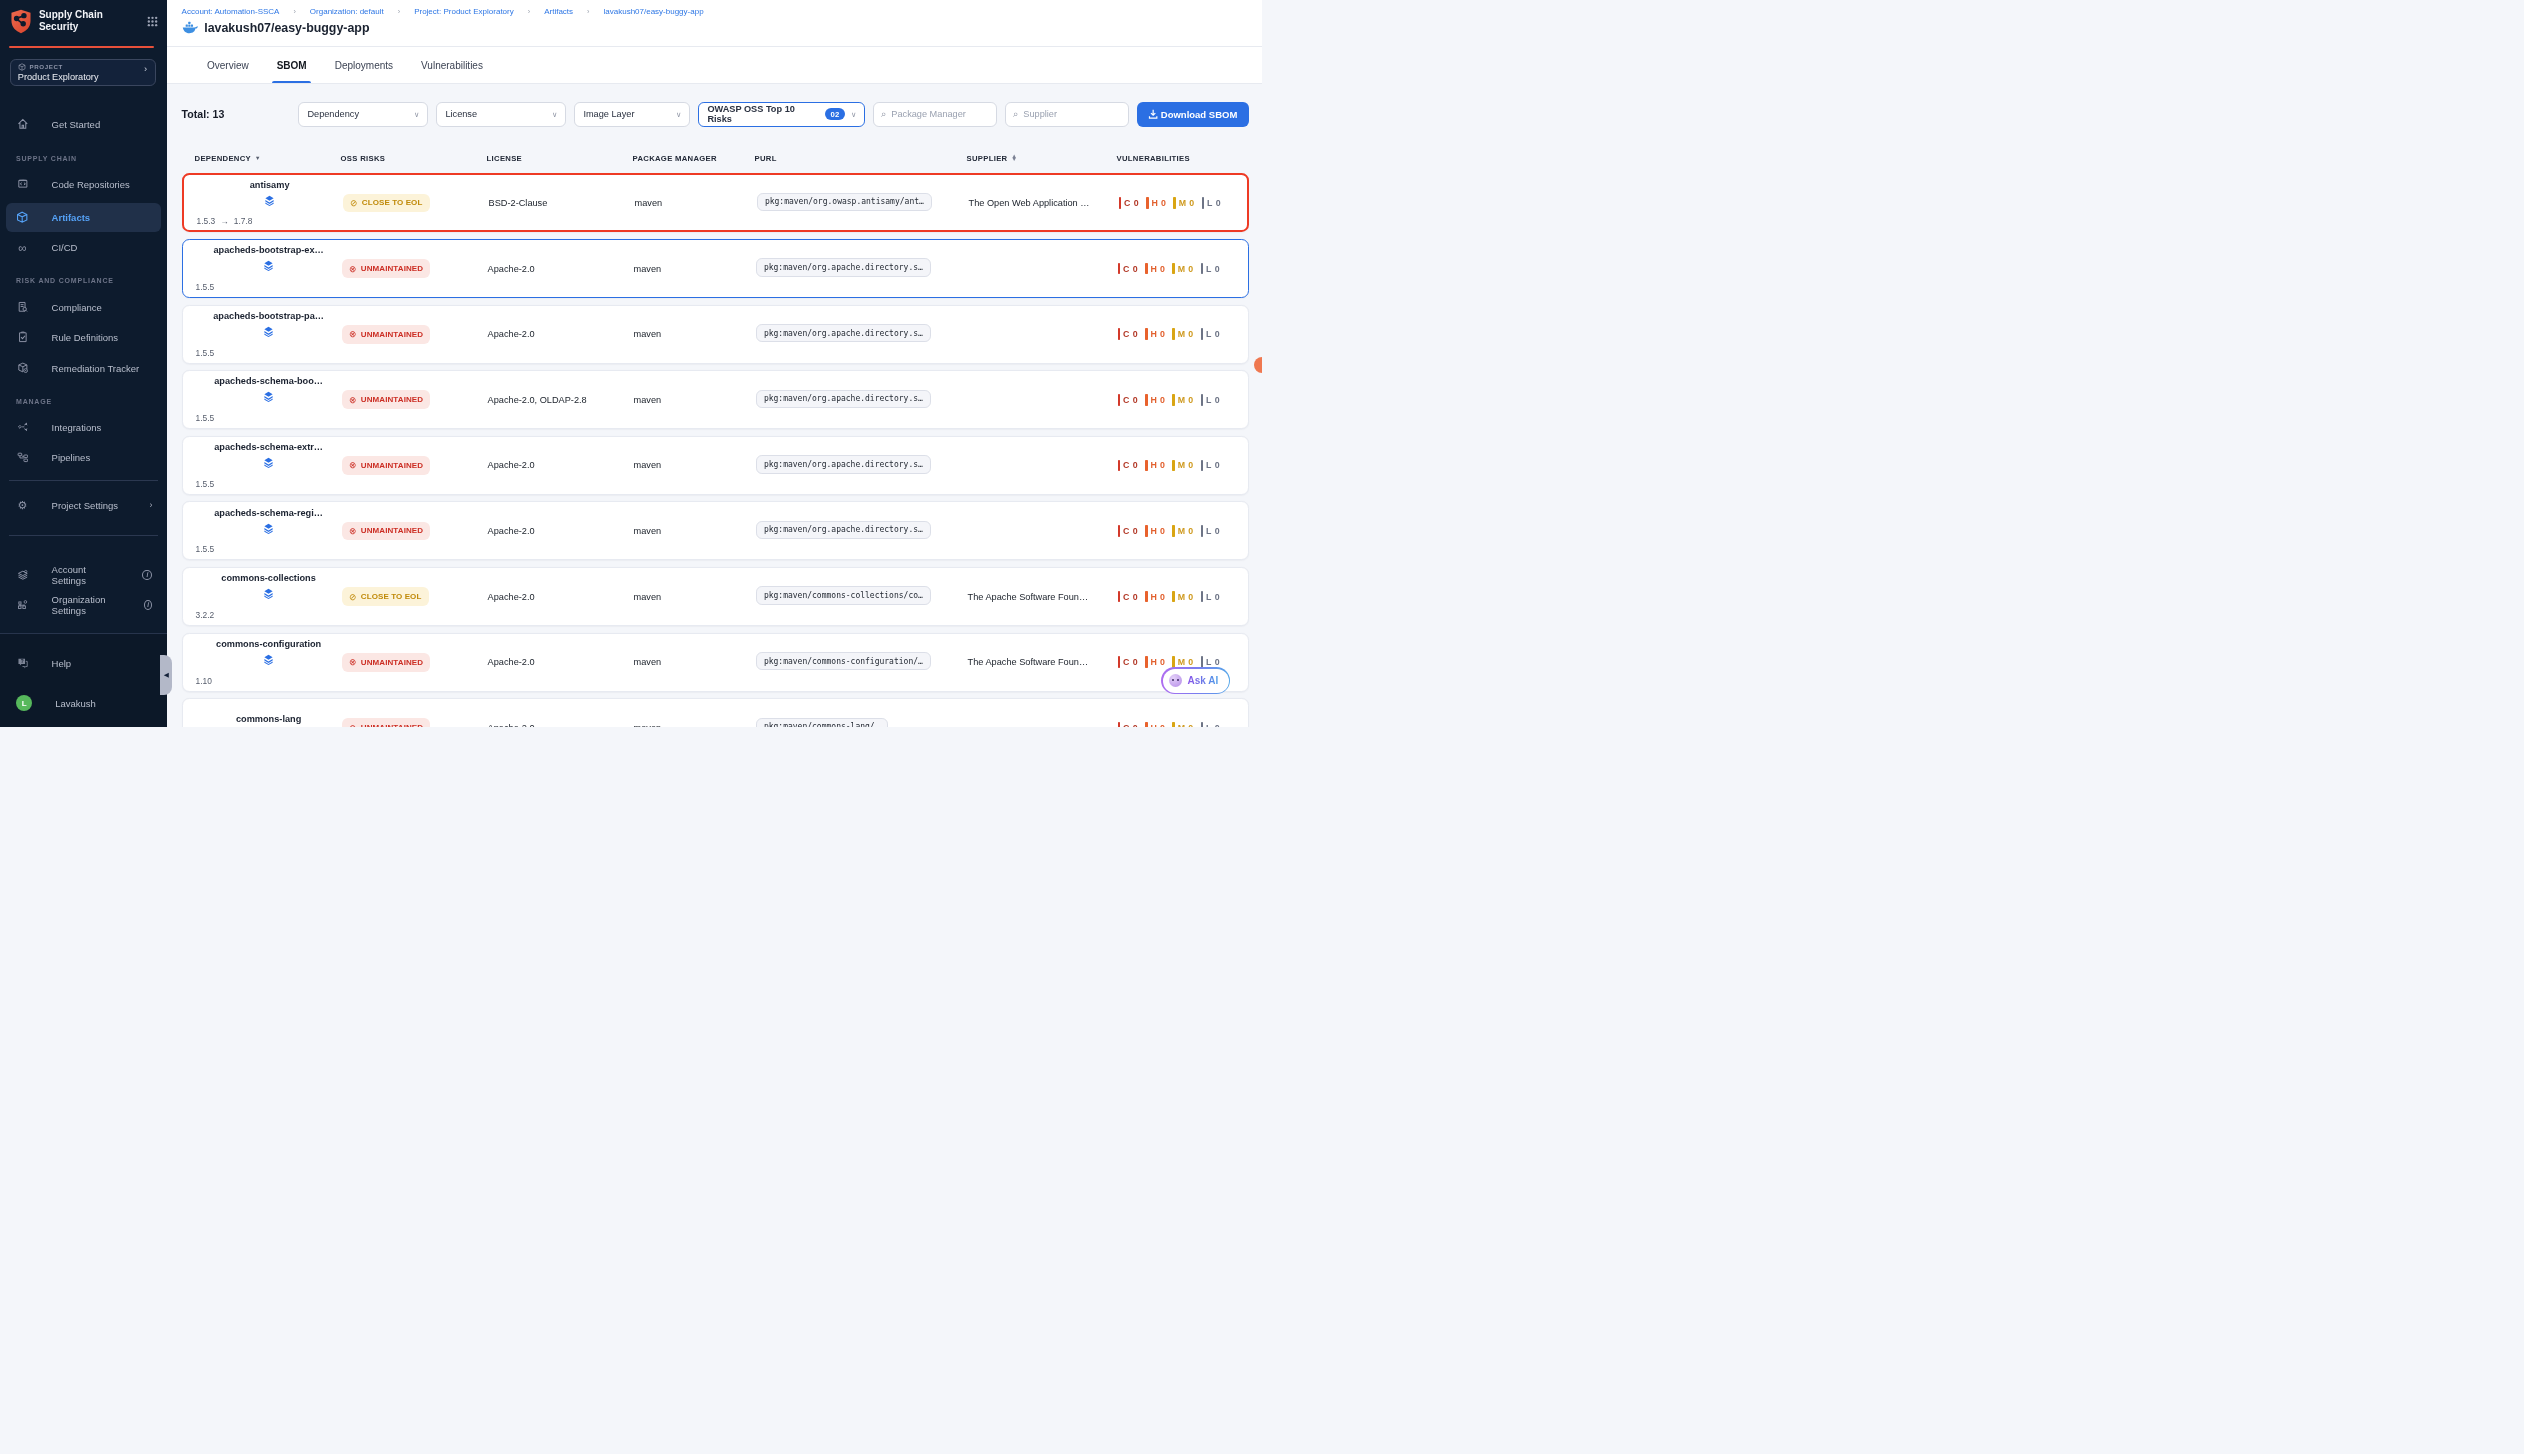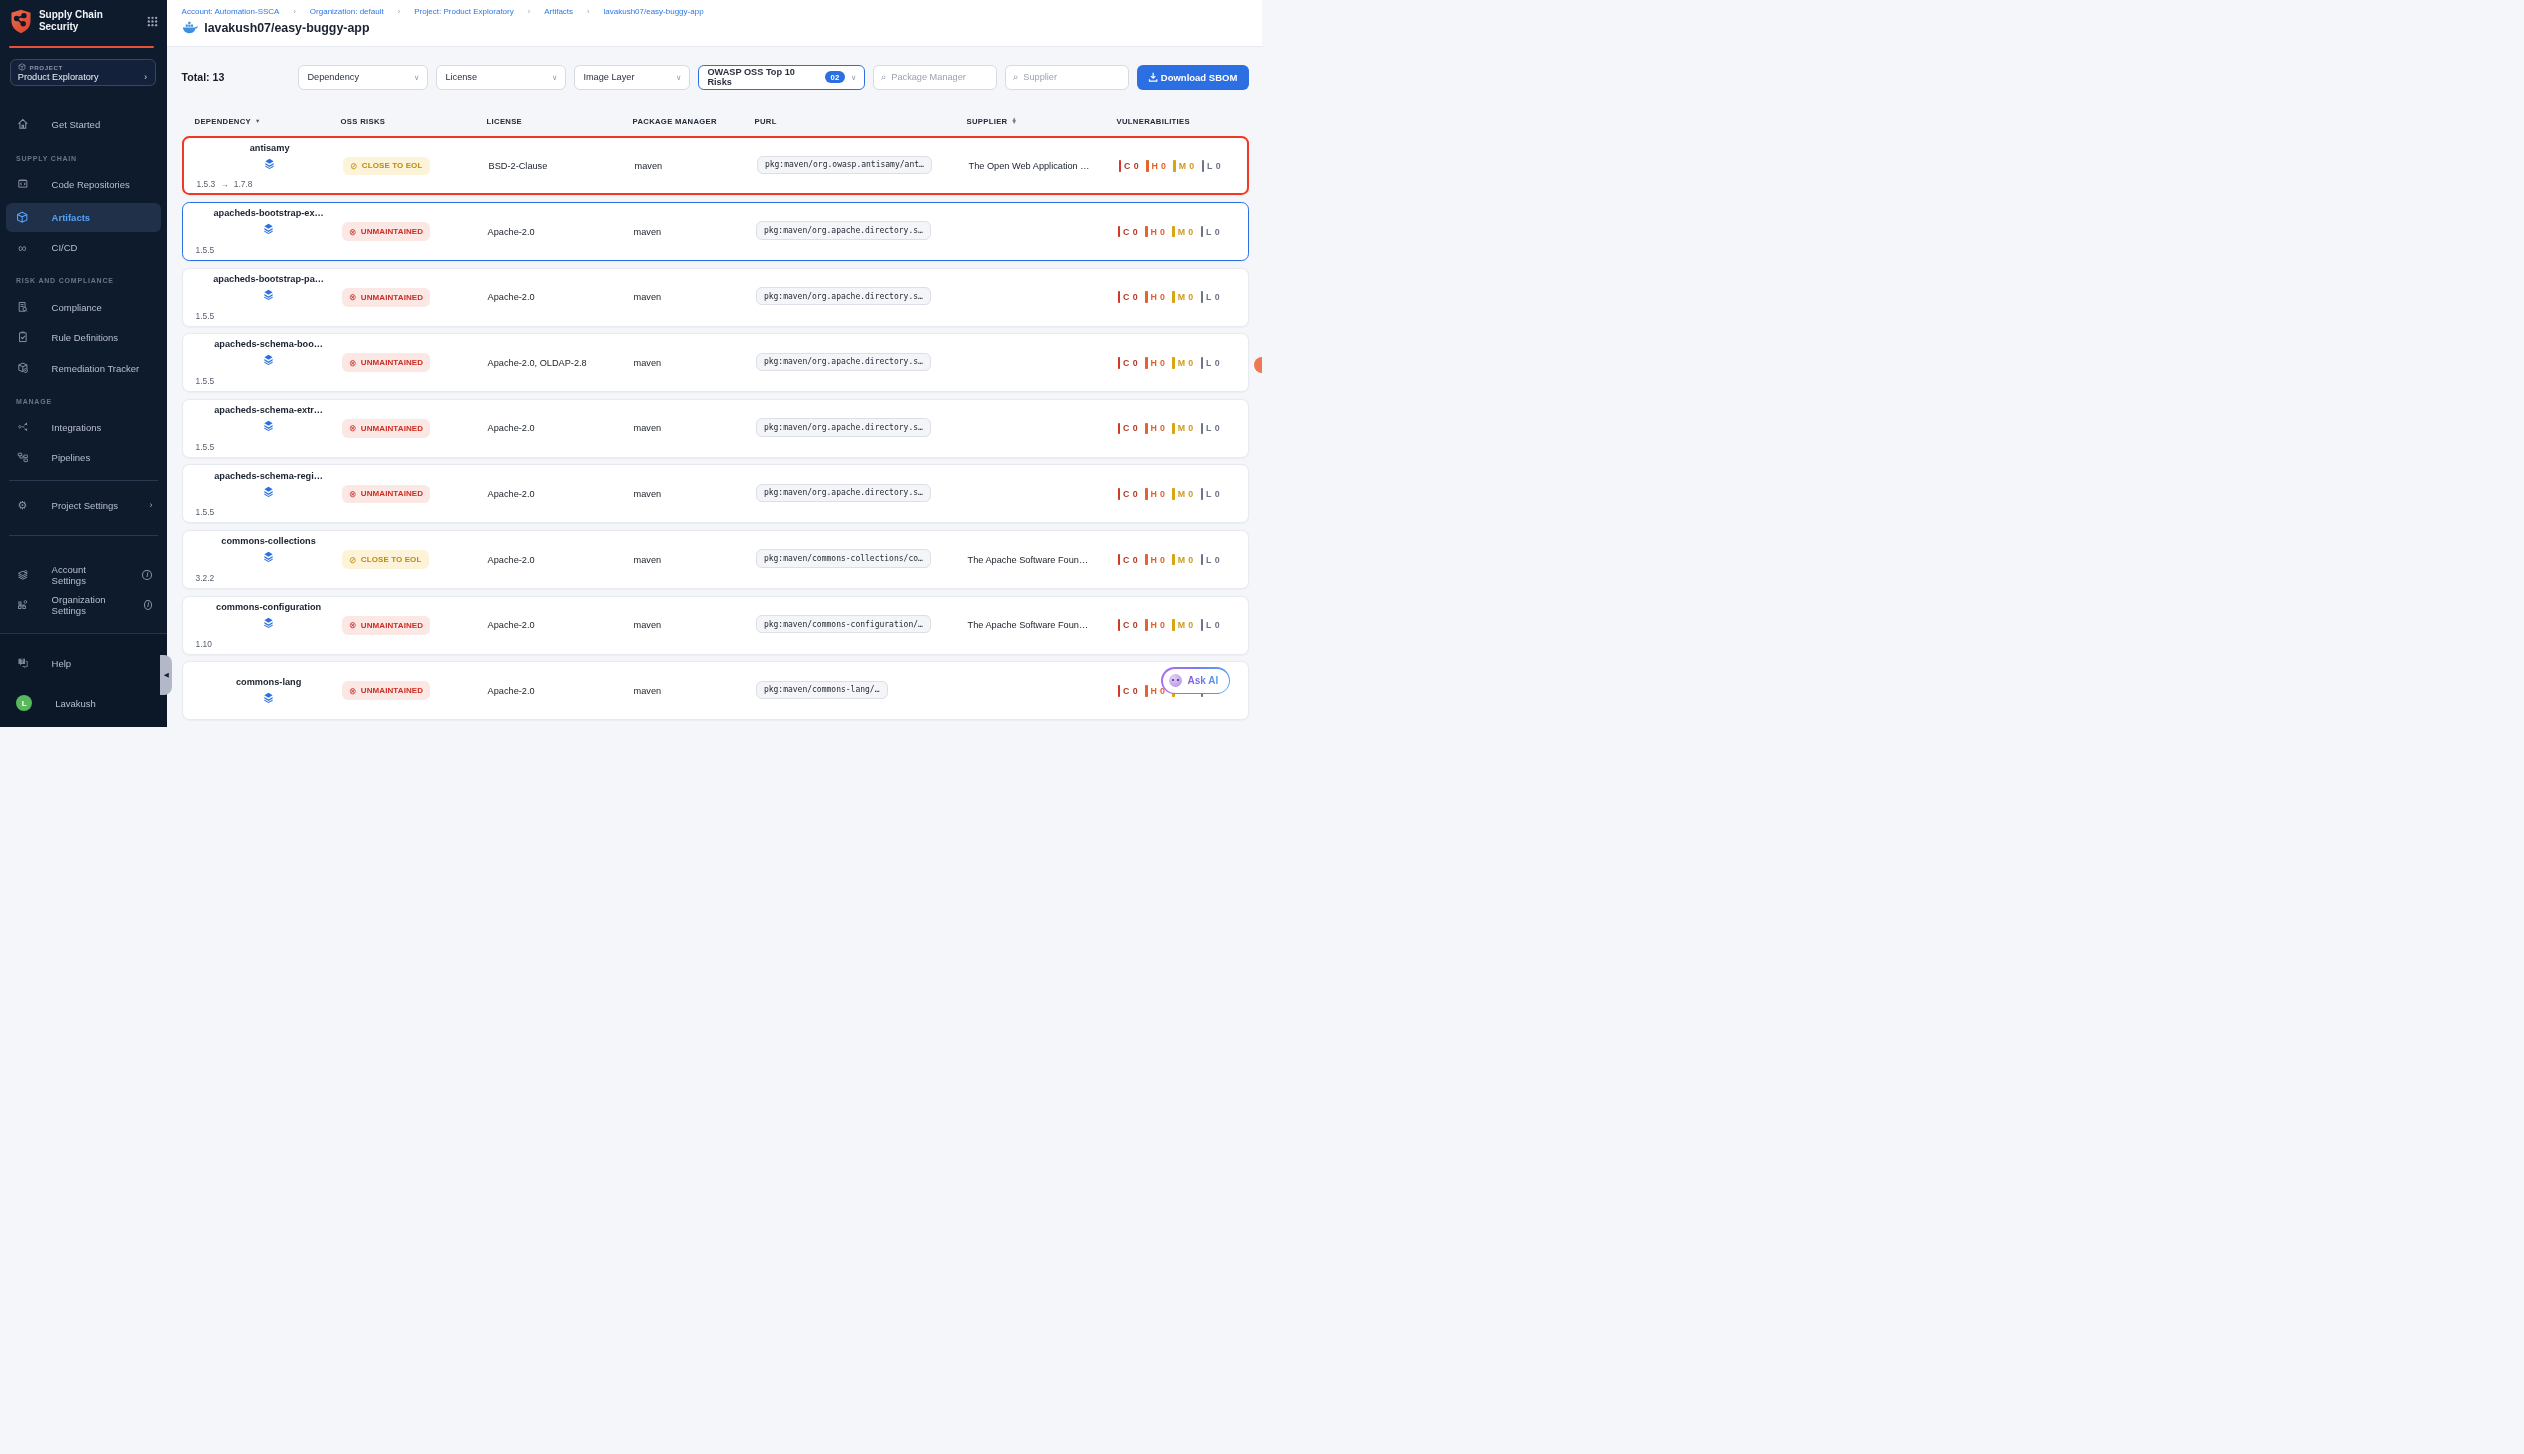--- a/index.html
+++ b/index.html
@@ -6,21 +6,21 @@
   html,body { width:1262px; height:727px; overflow:hidden; font-family:"Liberation Sans", sans-serif; background:#f4f6fa; }
   body { position:relative; }
 
   
   .sidebar { position:absolute; left:0; top:0; width:167px; height:727px; background:#0d1b2d; color:#c3c9d6; }
   .logo-row { position:absolute; top:8.8px; left:10.3px; right:8.8px; display:flex; align-items:center; gap:6.6px; }
   .logo-shield { flex:0 0 auto; }
   .logo-title { font-size:10px; font-weight:bold; color:#f2f4f8; line-height:1.2; width:81px; }
   .grid-icon { margin-left:auto; cursor:pointer; }
   .logo-divider { position:absolute; top:46px; left:8.8px; width:145px; height:2.2px; background:#e8503a; border-radius:1.5px; }
-  .project-card { position:absolute; top:59px; left:9.5px; width:146px; height:27px; background:#13223a; border:0.7px solid #3a465e; border-radius:5.9px; padding:2.9px 7.3px; display:flex; align-items:flex-end; cursor:pointer; }
+  .project-card { position:absolute; top:59px; left:9.5px; width:146px; height:27px; background:#13223a; border:0.7px solid #3a465e; border-radius:5.9px; padding:2.9px 7.3px; display:flex; align-items:flex-start; cursor:pointer; }
   .project-col { display:flex; flex-direction:column; gap:0.7px; }
   .project-label-row { display:flex; align-items:center; gap:3.7px; color:#8d94a8; font-size:6.2px; font-weight:bold; letter-spacing:0.6px; }
   .project-name { color:#eceef4; font-size:9.2px; }
   .project-chevron { margin-left:auto; color:#cfd4e0; font-size:9.5px; }
 
   .nav-item { position:absolute; left:5.9px; right:5.9px; height:26px; display:flex; align-items:center; gap:23px; padding-left:10.3px; font-size:9.5px; color:#b9bfcd; border-radius:5.9px; cursor:pointer; }
   .nav-item .nicon { width:12.4px; height:12.4px; display:flex; align-items:center; justify-content:center; color:#8e95a8; flex:0 0 auto; }
   .nav-item.active { background:#203049; color:#55a2f7; font-weight:bold; }
   .nav-item.active .nicon { color:#55a2f7; }
   .nav-section { position:absolute; left:16px; font-size:7px; letter-spacing:0.8px; color:#6d7488; font-weight:bold; }
@@ -331,20 +331,26 @@
               <rect x="8.6" y="1.2" width="3" height="3" rx="0.4"></rect>
               <rect x="12.2" y="5" width="3" height="3" rx="0.4"></rect>
               <path d="M1 9h16c2 0 3.5-1 4-2 .6.4.9 1.6 0 2.6-.7.8-1.8 1-2.6.9-.3 3.6-3.2 6.5-8.4 6.5C5 17 1.8 13.8 1 9z"></path>
             </g>
           </svg>
         </span>
       <span class="page-title">lavakush07/easy-buggy-app</span>
     </div>
   </div>
 
+  <div class="tabs">
+    <div class="tab">Overview</div>
+    <div class="tab active">SBOM</div>
+    <div class="tab">Deployments</div>
+    <div class="tab">Vulnerabilities</div>
+  </div>
 
   <div class="content">
     <div class="toolbar">
       <span class="total-label">Total: 13</span>
       <div class="select sel-dependency">
           <span>Dependency</span>
           <span class="chev">∨</span>
         </div>
       <div class="select sel-license">
           <span>License</span>

